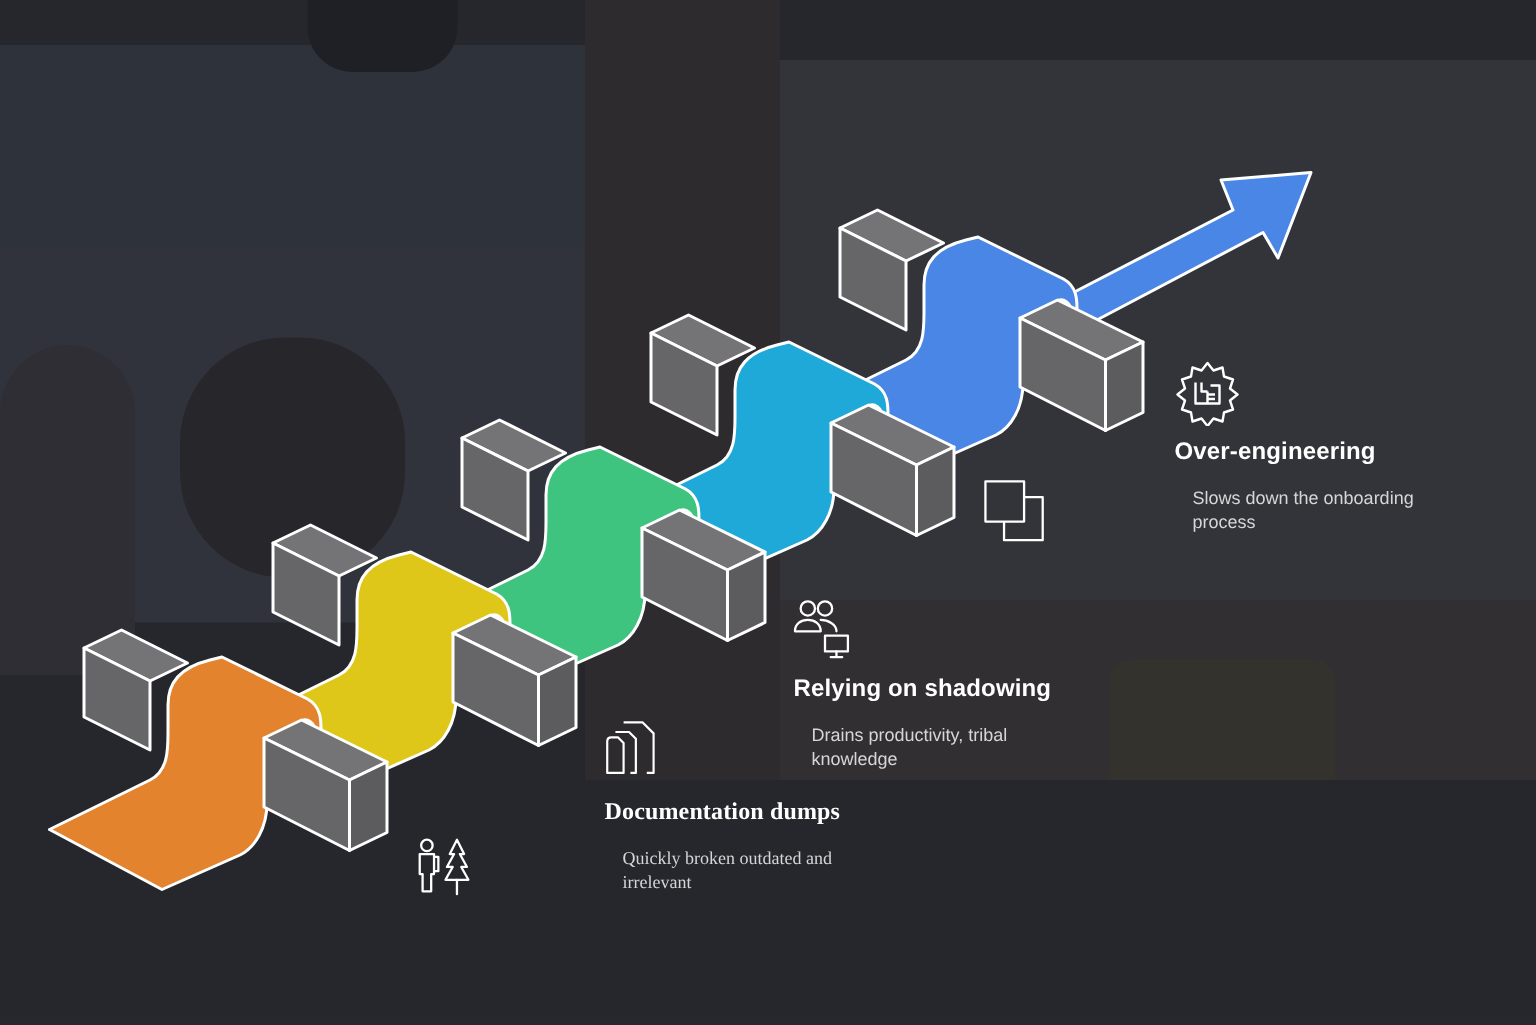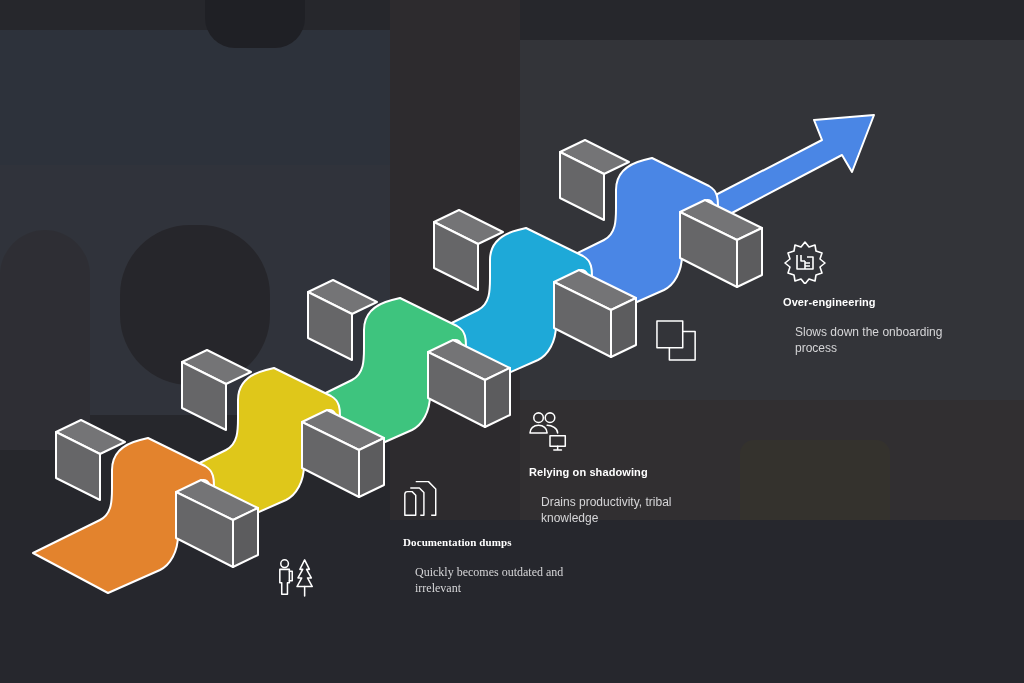--- a/index.html
+++ b/index.html
@@ -7,21 +7,21 @@
     width: 1024px; height: 683px; overflow: hidden; position: relative;
     background: #2b2d31;
     font-family: "Liberation Sans", "DejaVu Sans", sans-serif;
   }
   .bg { position: absolute; inset: 0; }
   .bg-layer { position: absolute; }
   .overlay { position: absolute; inset: 0; background: rgba(34,35,40,0.55); }
   .diagram { position: absolute; left: 0; top: 0; width: 1024px; height: 683px; }
   .label { position: absolute; color: #ffffff; }
   .label .icon { display: block; width: 44px; height: 44px; margin-bottom: 10px; }
-  .label .title { font-weight: bold; font-size: 11px; line-height: 20px; margin: 0 0 10px 0; letter-spacing: 0.1px; }
+  .label .title { font-weight: bold; font-size: 16px; line-height: 20px; margin: 0 0 10px 0; letter-spacing: 0.1px; }
   .label .desc { font-size: 12px; line-height: 16px; color: #d6d6d8; margin: 12px; }
 </style>
 </head>
 <body>
 
 <div class="bg">
   <div class="bg-layer" style="left:0;top:30px;width:390px;height:140px;background:#3b4552;"></div>
   <div class="bg-layer" style="left:0;top:165px;width:390px;height:250px;background:#414852;"></div>
   <div class="bg-layer" style="left:205px;top:0;width:100px;height:48px;background:#1c1d22;border-radius:0 0 30px 30px;"></div>
   <div class="bg-layer" style="left:390px;top:0;width:130px;height:683px;background:#3a3637;"></div>
@@ -99,24 +99,24 @@
   </svg>
 </div>
 
 <div class="label" style="left:403px;top:478px;width:200px;font-family:Liberation Serif, serif;">
   <svg class="icon" viewBox="0 0 44 44" style="width:40px;height:40px;margin-bottom:14px;" fill="none" stroke="#fff" stroke-width="1.6" stroke-linejoin="round">
     <path d="M2 18c0-2 1-3 3-3h5l4 4v22H2z"></path>
     <path d="M8 11h10l5 5v25h-4"></path>
     <path d="M14 4h14l8 8v29h-5"></path>
   </svg>
   <p class="title">Documentation dumps</p>
-  <p class="desc">Quickly becomes outdated and irrelevant</p>
+  <p class="desc">Quickly broken outdated and irrelevant</p>
 </div>
 
-<div class="label" style="left:529px;top:410px;width:200px;">
+<div class="label" style="left:529px;top:398px;width:200px;">
   <svg class="icon" viewBox="0 0 44 44" style="width:42px;height:42px;margin-bottom:10px;" fill="none" stroke="#fff" stroke-width="1.6" stroke-linejoin="round" stroke-linecap="round">
     <circle cx="10" cy="8" r="5"></circle>
     <path d="M1 24c0-5 4-8 9-8s9 3 9 8z"></path>
     <circle cx="22" cy="8" r="5"></circle>
     <path d="M19 16c5 0 11 3 11 8"></path>
     <rect x="22" y="27" width="16" height="11"></rect>
     <path d="M30 38v4M26 42h8"></path>
   </svg>
   <p class="title">Relying on shadowing</p>
   <p class="desc">Drains productivity, tribal knowledge</p>

